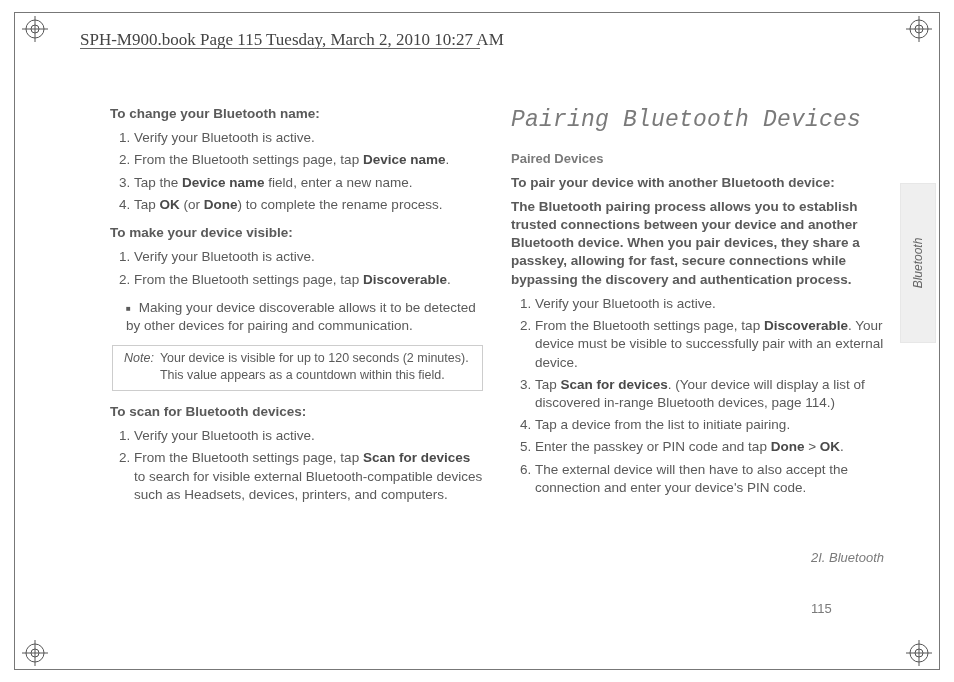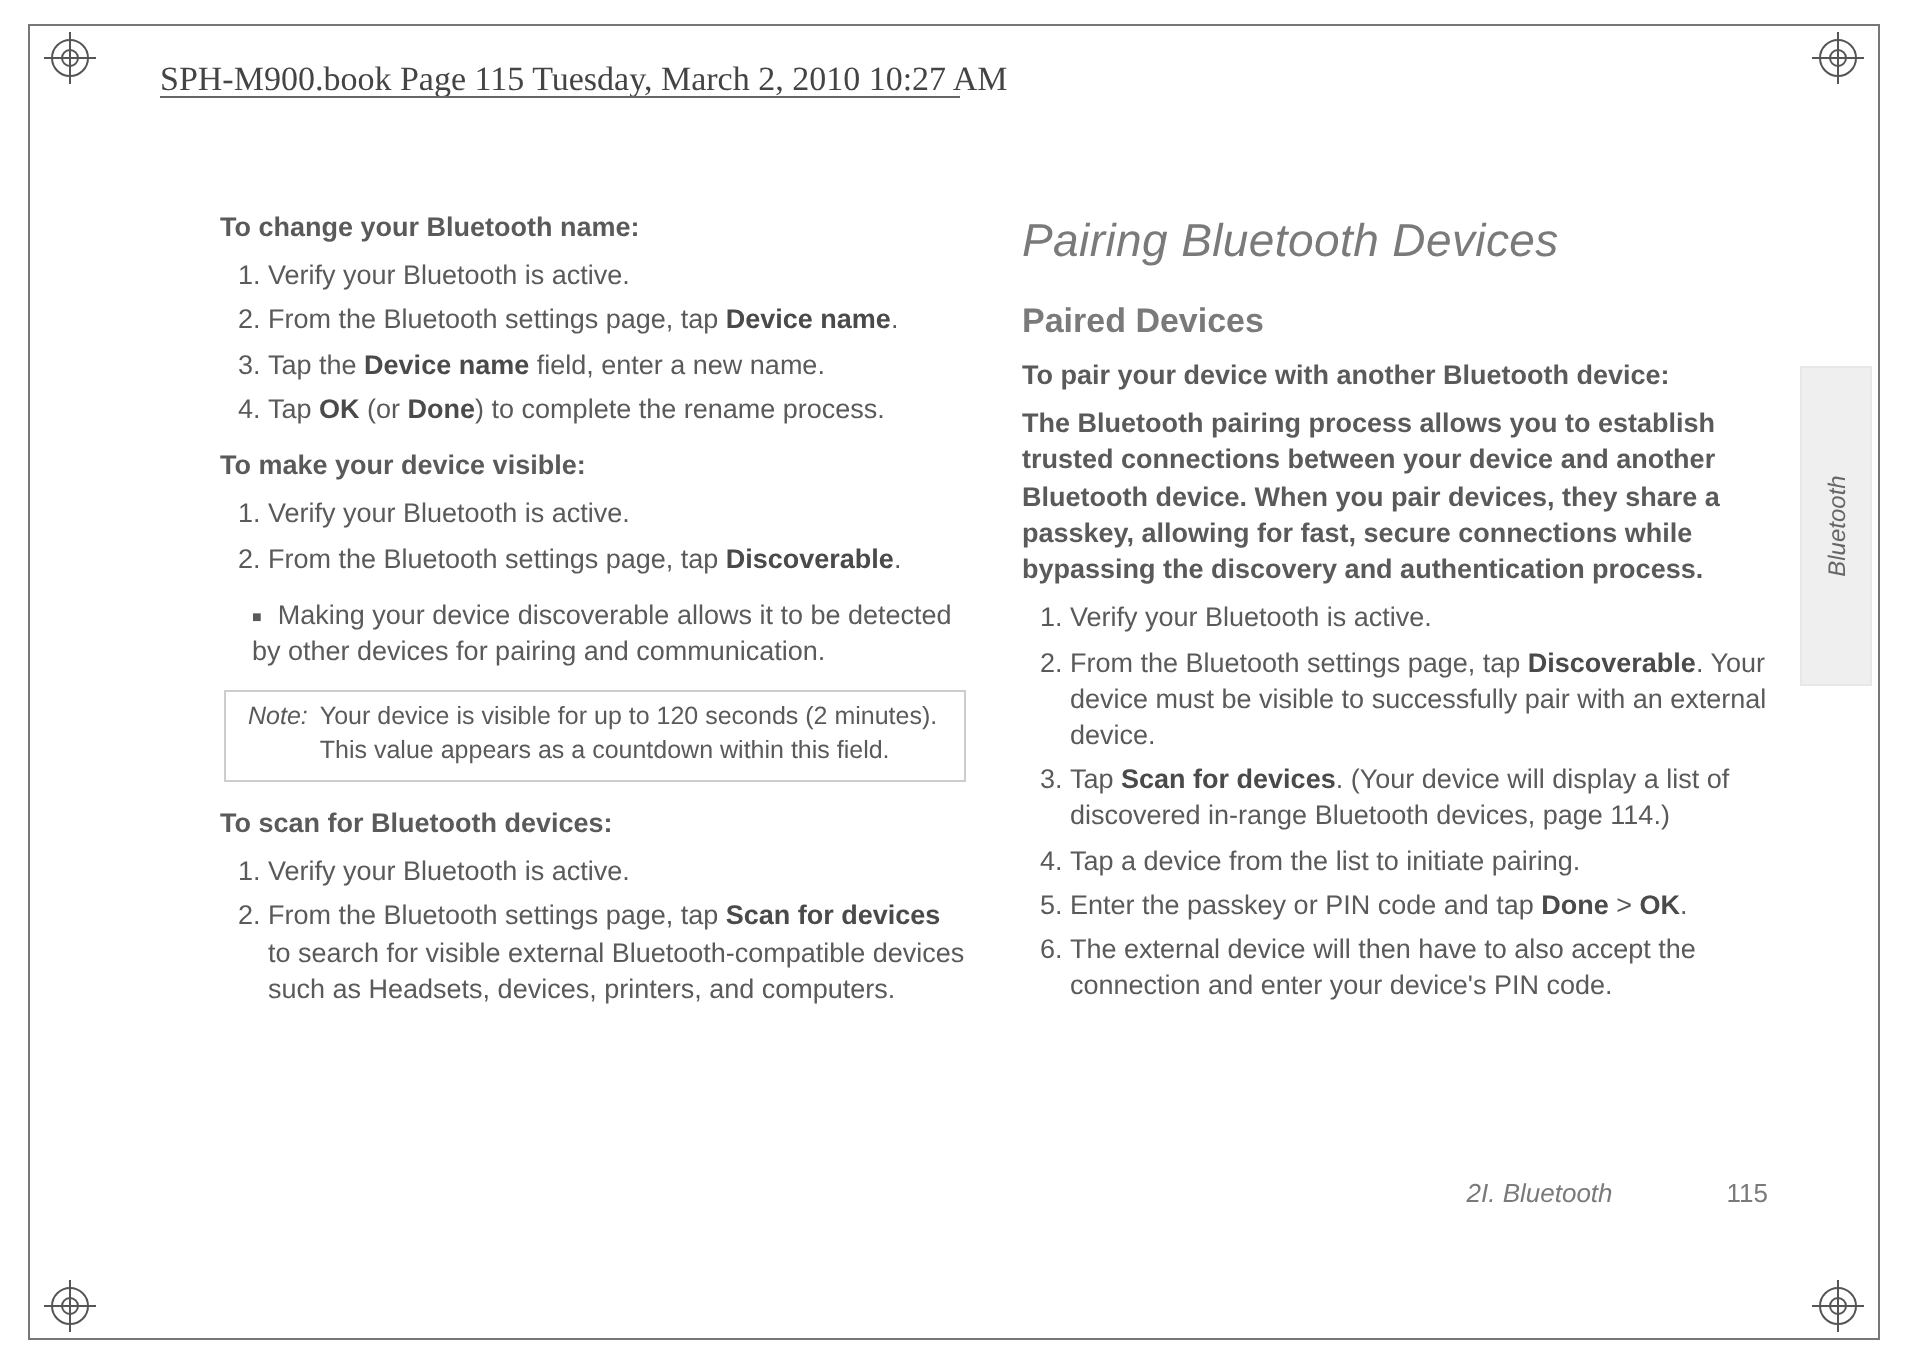--- a/index.html
+++ b/index.html
@@ -83,23 +83,24 @@
   .note-label { font-style: italic; white-space: nowrap; margin-right: 6px; }
   .note-body { flex: 1; }
 
   .section-title {
     font-size: 23px;
     font-style: italic;
     font-weight: 400;
     color: var(--section-title);
     margin: 0 0 14px 0;
     letter-spacing: 0.2px;
+    font-family: Liberation Mono, monospace;
   }
   .sub-heading {
-    font-size: 17px;
+    font-size: 13px;
     color: var(--section-title);
     margin: 0 0 6px 0;
   }
 
   .side-tab {
     position: absolute;
     top: 183px;
     right: 18px;
     width: 36px;
     height: 160px;
@@ -112,28 +113,29 @@
   .side-tab span {
     transform: rotate(-90deg);
     font-style: italic;
     font-size: 12px;
     color: #666;
     white-space: nowrap;
   }
 
   .footer {
     position: absolute;
-    bottom: 78px;
+    bottom: 66px;
     right: 70px;
     font-size: 13px;
     font-style: italic;
     color: var(--section-title);
     display: flex;
     align-items: baseline;
-    gap: 57px;
+    gap: 36px;
+    flex-direction: column;
   }
   .footer .page-no {
     font-style: normal;
   }
 </style>
 </head>
 <body>
 
 <div class="crop-lines crop-top"></div>
 <div class="crop-lines crop-bottom"></div>

